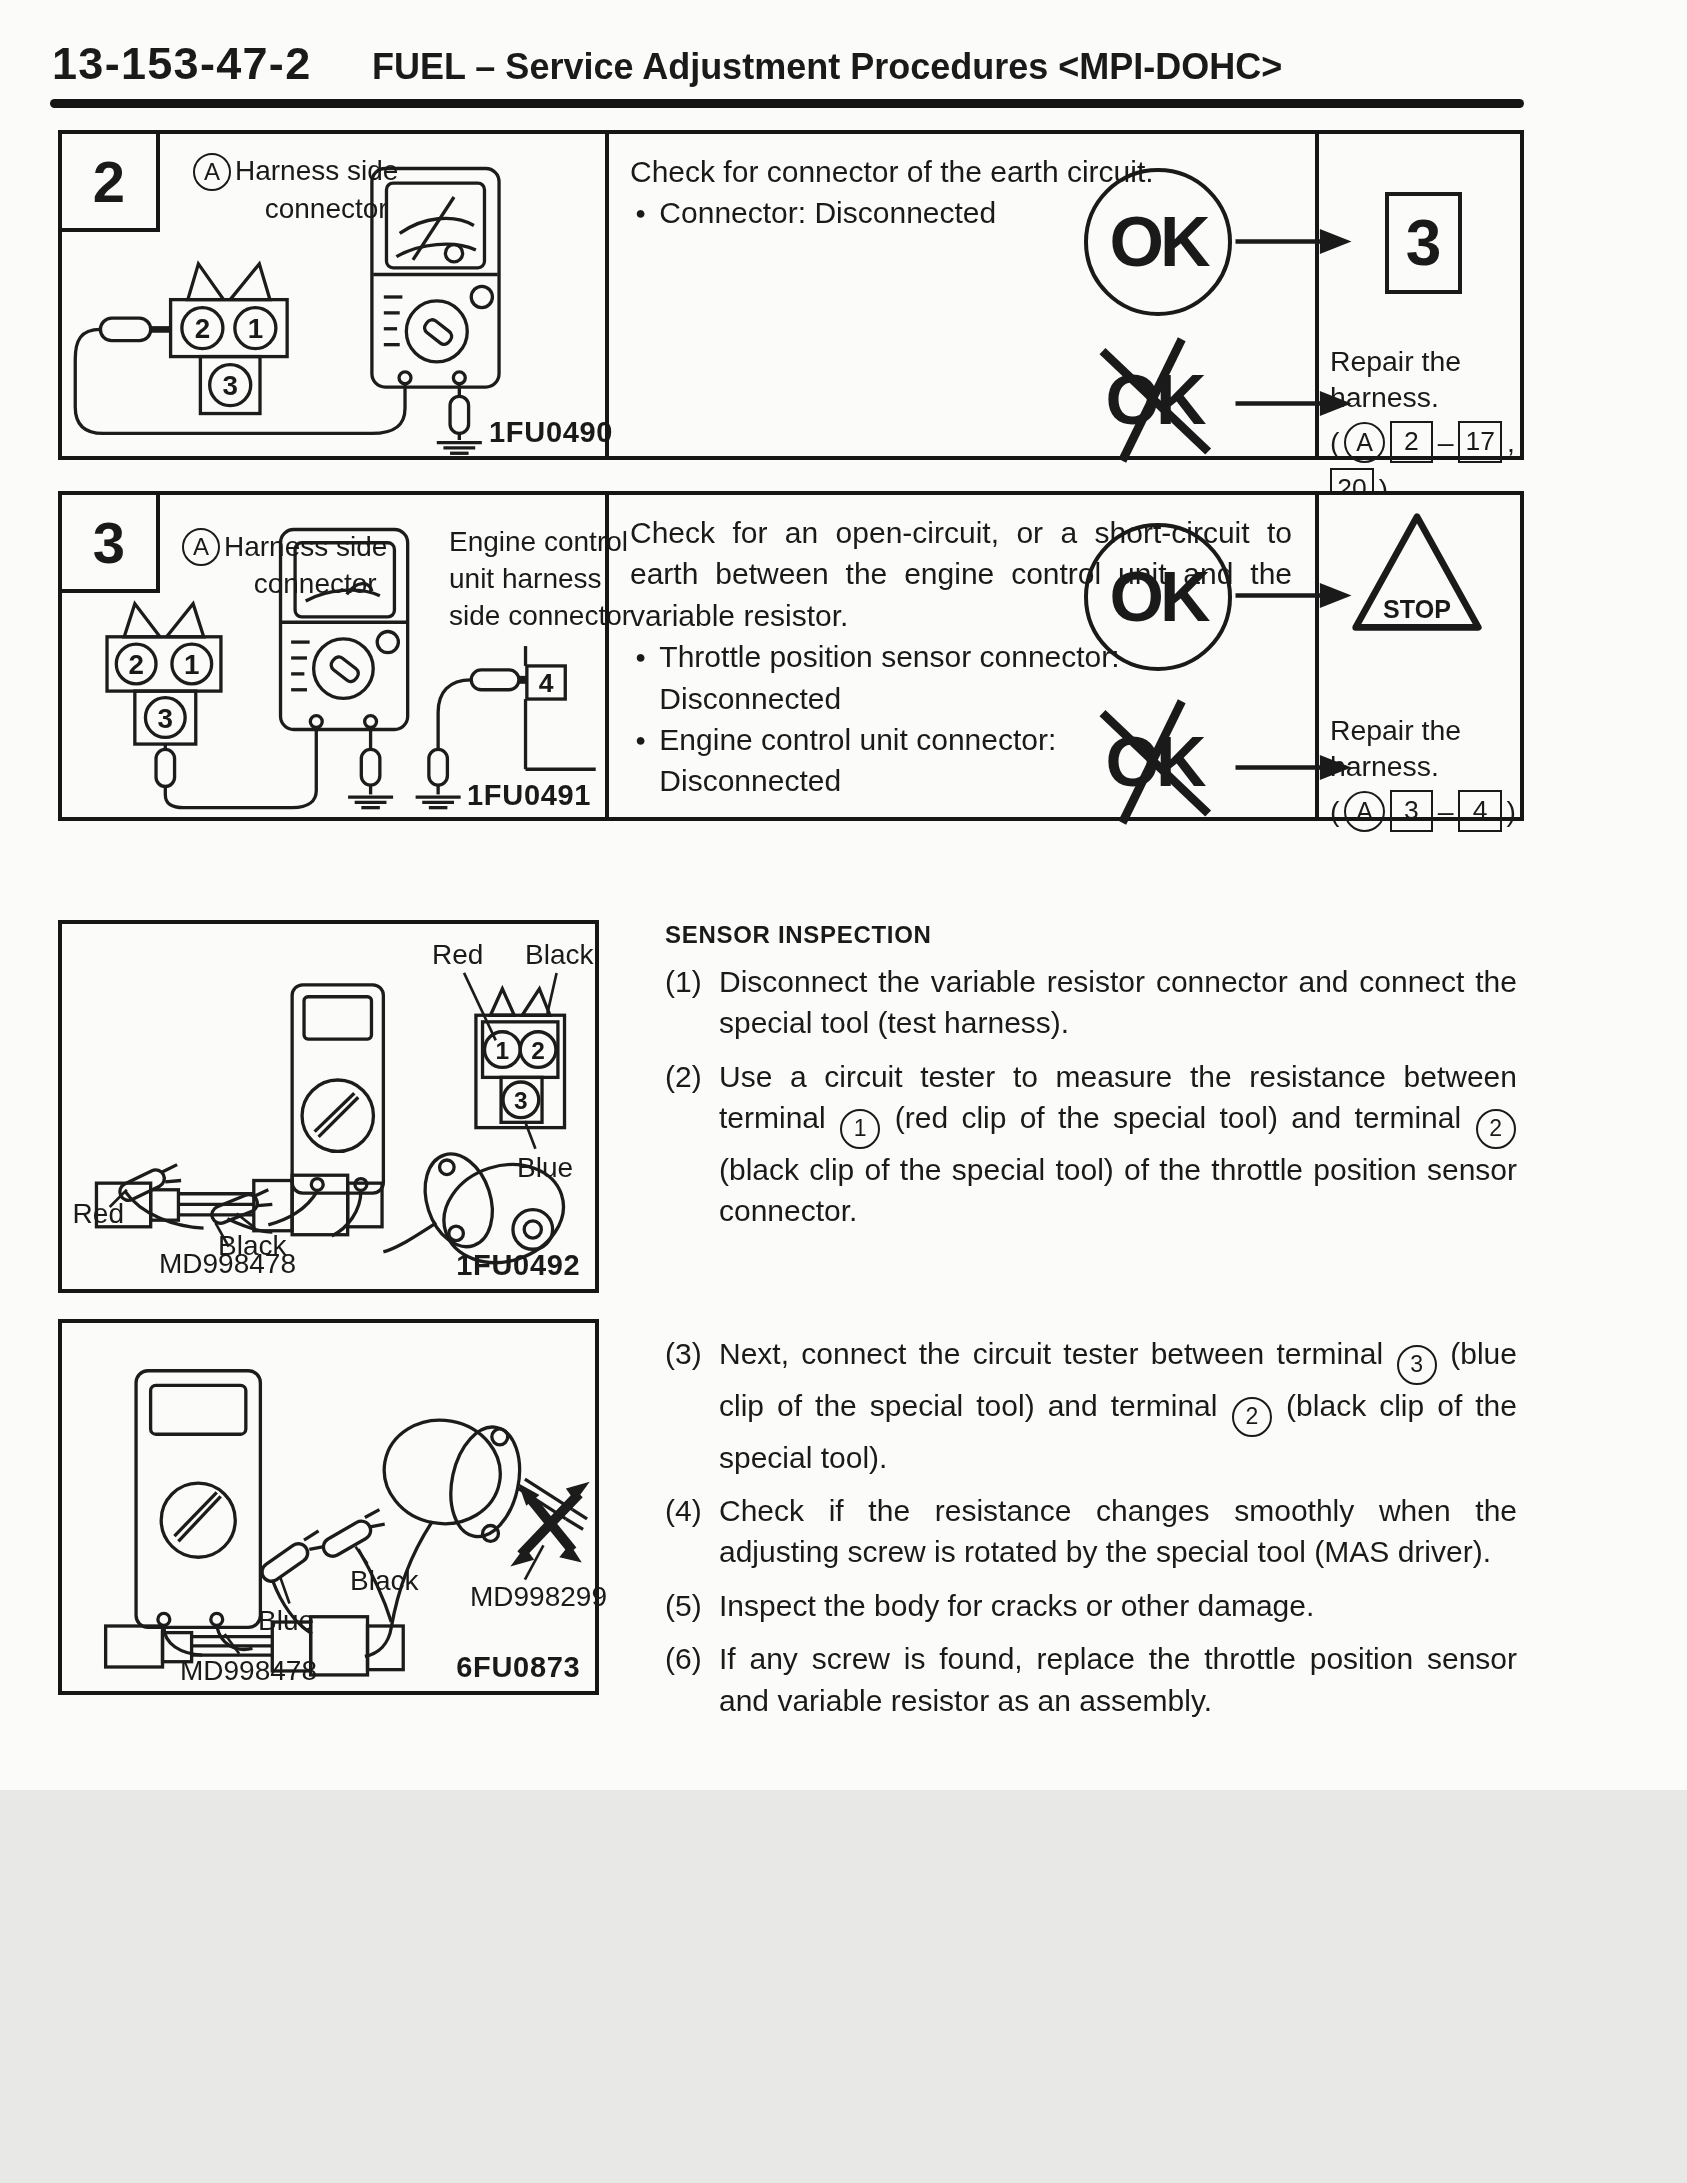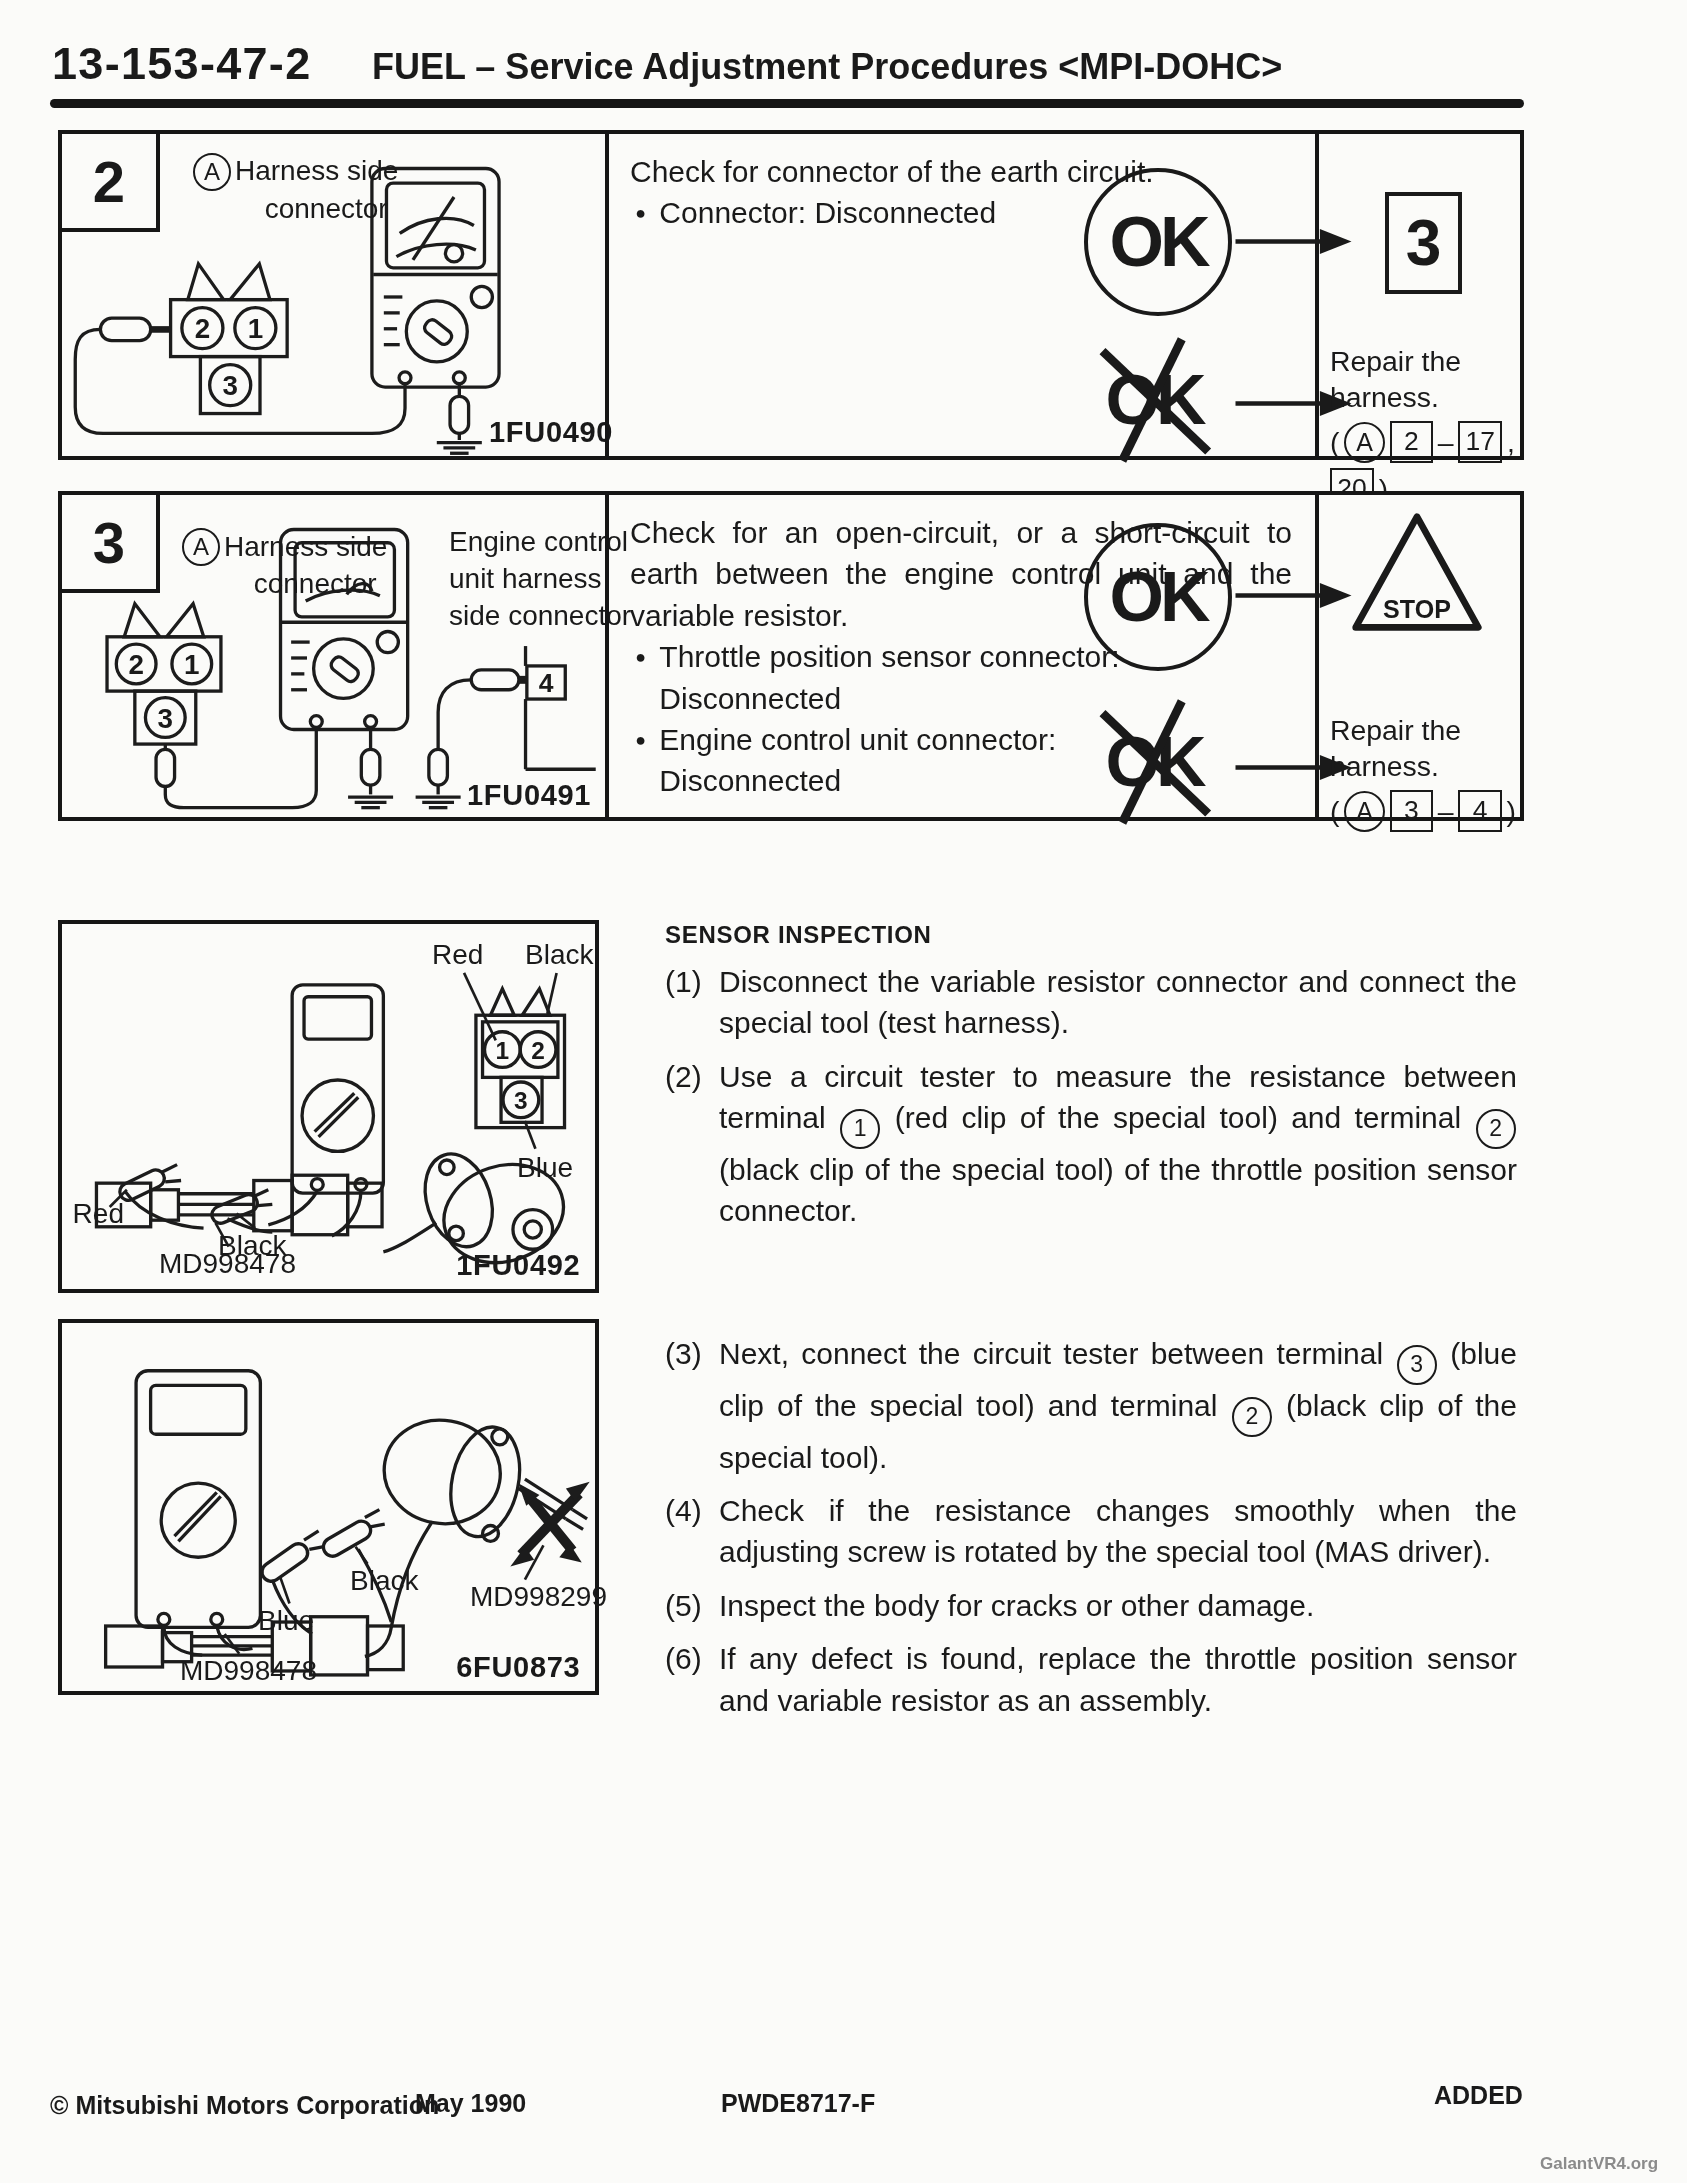--- a/index.html
+++ b/index.html
@@ -1,17 +1,17 @@
 <!DOCTYPE html>
 <html style="font-size:10.6px"><head>
 <meta charset="utf-8">
 <style>
   html,body { margin:0; padding:0; background:#e8e8e6; }
   .page {
-    position:relative; width:1687px; height:2183px;
+    position:relative; width:1687px; height:1790px;
     background:#fbfbf9; color:#1a1a1a;
     font-family:"Liberation Sans", sans-serif;
     overflow:hidden;
   }
   svg { display:block; }
   svg .ink { stroke:#1c1c1c; fill:none; }
   svg text { font-family:"Liberation Sans", sans-serif; fill:#1a1a1a; }
 
   
   .header-code { position:absolute; left:52px; top:38px; font-size:45px; font-weight:700; letter-spacing:1.3px; }
@@ -503,21 +503,21 @@
       <span class="s-text">Check if the resistance changes smoothly when the adjusting screw is rotated by the special tool (MAS driver).</span>
     </div>
 
     <div class="s-item">
       <span class="s-num">(5)</span>
       <span class="s-text">Inspect the body for cracks or other damage.</span>
     </div>
 
     <div class="s-item">
       <span class="s-num">(6)</span>
-      <span class="s-text">If any defect is found, replace the throttle position sensor and variable resistor as an assembly.</span>
+      <span class="s-text">If any screw is found, replace the throttle position sensor and variable resistor as an assembly.</span>
     </div>
   </div>
 
   <div class="footer-item" style="left:50px; top:2091px;">
     <span>©</span>
     <span>Mitsubishi Motors Corporation</span>
   </div>
   <div class="footer-item" style="left:415px; top:2089px;">May 1990</div>
   <div class="footer-item" style="left:721px; top:2089px; font-weight:700;">PWDE8717-F</div>
   <div class="footer-item" style="left:1434px; top:2081px; font-weight:700;">ADDED</div>

